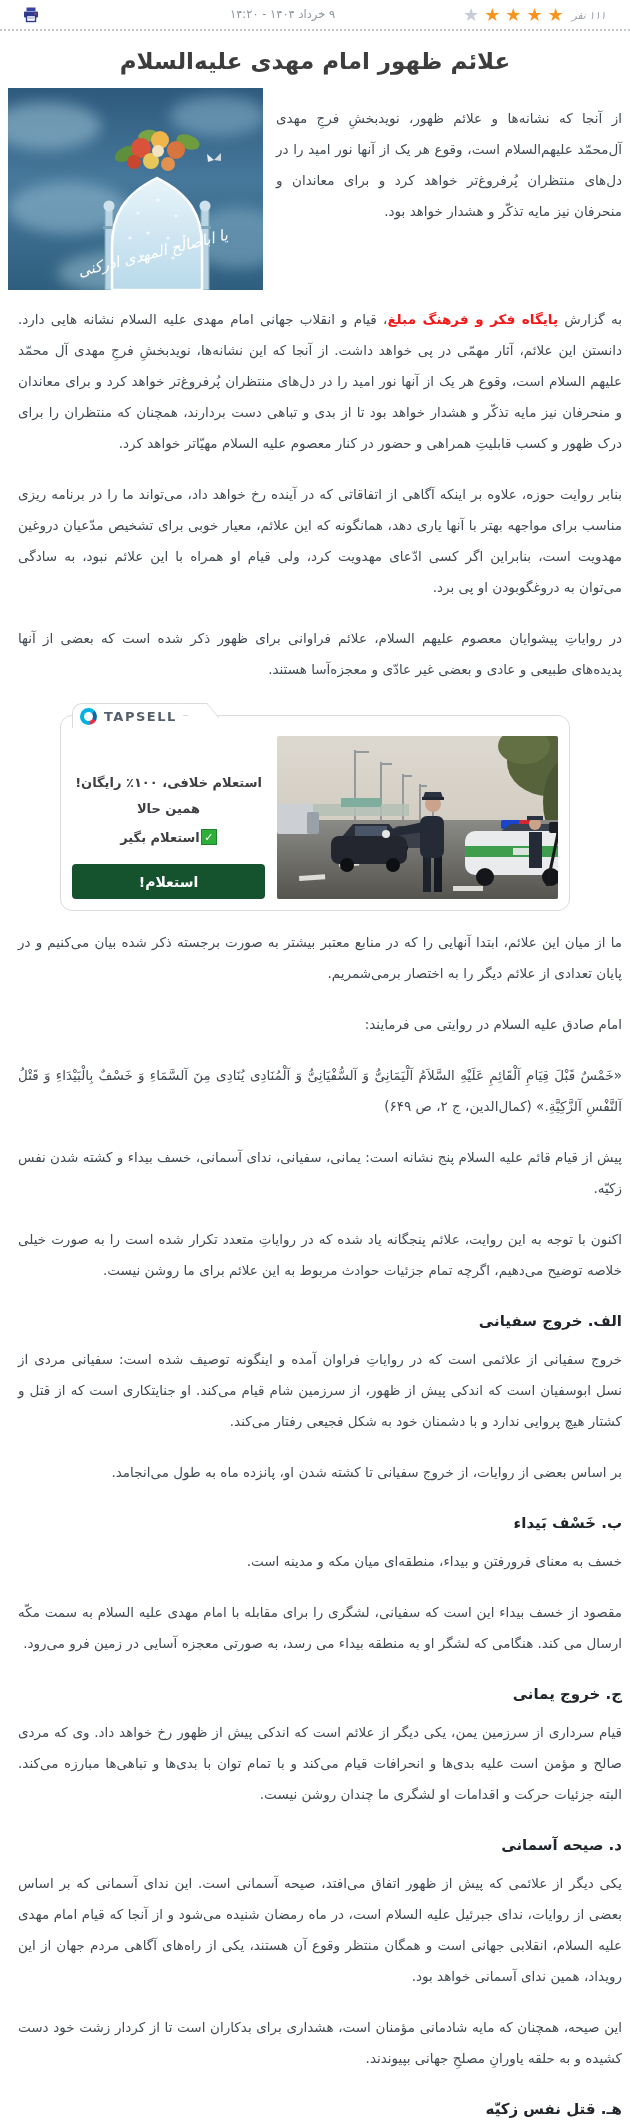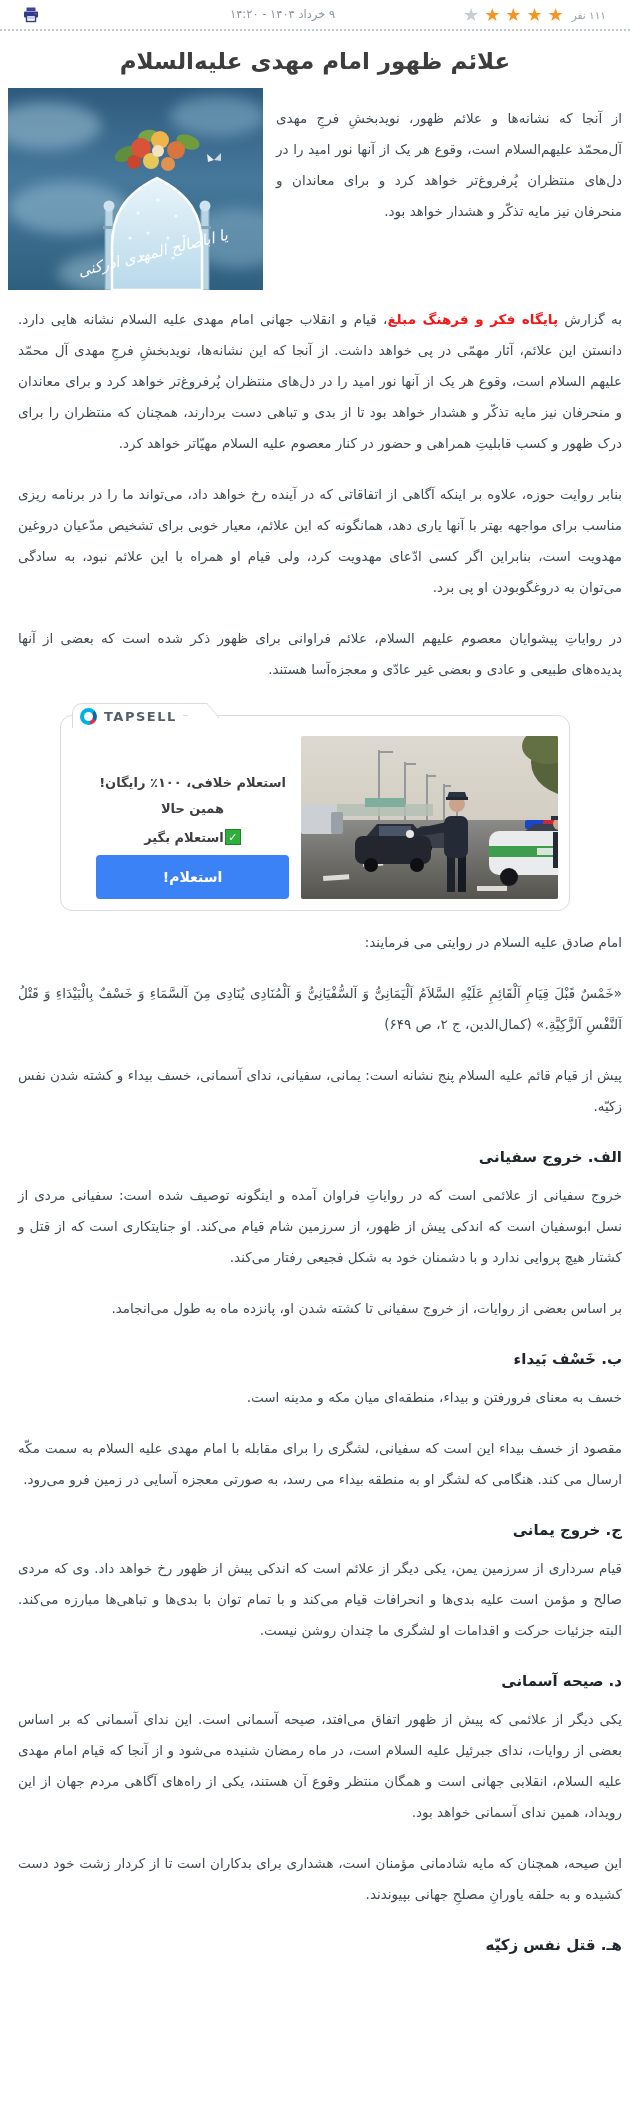--- a/index.html
+++ b/index.html
@@ -11,21 +11,21 @@
     direction:rtl;
   }
   
   .topbar{
     position:relative; height:31px;
     border-bottom:2px dotted #c3c8cd;
   }
   .print-btn{ position:absolute; left:22px; top:6px; width:18px; height:18px; cursor:pointer; }
   .date{ position:absolute; left:188px; top:7px; font-size:11.5px; color:#8f97a0; direction:rtl;margin-left:42px; }
   .rating{ position:absolute; right:24px; top:4px; display:flex; align-items:center; gap:8px; direction:rtl; }
-  .rating-count{ font-size:10.5px; color:#9aa1a9; }
+  .rating-count{ font-size:10.5px; color:#9aa1a9;font-style:italic; }
   .stars{ display:flex; gap:5px; direction:rtl; }
   .star{ font-size:18px; line-height:22px; cursor:pointer; }
   .star.filled{ color:#f7941e; }
   .star.empty{ color:#c8ccd4; }
 
   
   h1.title{
     margin:17px 10px 14px; text-align:center;
     font-size:23px; font-weight:bold; color:#3d3d3d; letter-spacing:0;
   }
@@ -74,39 +74,39 @@
     background:conic-gradient(from 210deg,#00b2e3 0 55%,#0a66a4 55% 75%,#e62e47 75% 88%,#00b2e3 88% 100%);
     flex:0 0 17px; z-index:1;
   }
   .tapsell-ring::before{
     content:""; position:absolute; left:4px; top:4px; width:9px; height:9px;
     border-radius:50%; background:#fff;
   }
   .tapsell-word{
     font-size:13px; font-weight:bold; color:#555f6a; letter-spacing:1.5px; z-index:1;
   }
-  .ad-content{ display:flex; gap:12px;margin-left:24px; }
+  .ad-content{ display:flex; gap:12px; }
   .ad-left{
     width:193px; display:flex; flex-direction:column; align-items:center;
     direction:rtl; padding-top:34px;
   }
   .ad-headline{
     margin:0; font-size:13px; font-weight:bold; color:#3e3f42;
     text-align:center; line-height:26px;
   }
   .ad-sub{ display:flex; align-items:center; gap:1px; margin-top:7px;
     font-size:13px; font-weight:bold; color:#3e3f42; }
   .check-badge{
     width:16px; height:16px; background:#2fae3b; border:1px solid #1d8428;
     display:inline-flex; align-items:center; justify-content:center;
     color:#fff; font-size:11px; font-weight:bold;
   }
   .ad-button{
-    margin-top:auto; width:100%; height:44px; border:none; border-radius:4px;
-    background:#3b82f6; color:#fff; font-size:14px; font-weight:bold;
+    margin-top:auto; width:100%; height:35px; border:none; border-radius:4px;
+    background:#14532d; color:#fff; font-size:14px; font-weight:bold;
     font-family:inherit; cursor:pointer; direction:rtl;
   }
   .ad-photo{ flex:1; height:163px; overflow:hidden; border-radius:2px; }
   .ad-photo svg{ display:block; }
 </style>
 </head>
 <body>
 
 <div class="page">
 
@@ -312,23 +312,25 @@
               <line x1="281" y1="97" x2="286" y2="150"></line>
               <line x1="281" y1="97" x2="294" y2="140"></line>
             </g>
           </g>
         </svg>
       </div>
     </div>
   </div>
 
   <div class="article-body">
+      <p class="para">ما از میان این علائم، ابتدا آنهایی را که در منابع معتبر بیشتر به صورت برجسته ذکر شده بیان می‌کنیم و در پایان تعدادی از علائم دیگر را به اختصار برمی‌شمریم.</p>
       <p class="para">امام صادق علیه السلام در روایتی می فرمایند:</p>
       <p class="para">«خَمْسٌ قَبْلَ قِیَامِ آلْقَائِمِ عَلَیْهِ السَّلاَمُ آلْیَمَانِیُّ وَ آلسُّفْیَانِیُّ وَ آلْمُنَادِی یُنَادِی مِنَ آلسَّمَاءِ وَ خَسْفٌ بِالْبَیْدَاءِ وَ قَتْلُ آلنَّفْسِ آلزَّکِیَّةِ.» (کمال‌الدین، ج ۲، ص ۶۴۹)</p>
       <p class="para">پیش از قیام قائم علیه السلام پنج نشانه است: یمانی، سفیانی، ندای آسمانی، خسف بیداء و کشته شدن نفس زکیّه.</p>
+      <p class="para">اکنون با توجه به این روایت، علائم پنجگانه یاد شده که در روایاتِ متعدد تکرار شده است را به صورت خیلی خلاصه توضیح می‌دهیم، اگرچه تمام جزئیات حوادث مربوط به این علائم برای ما روشن نیست.</p>
       <h3 class="section-heading">الف. خروج سفیانی</h3>
       <p class="para">خروج سفیانی از علائمی است که در روایاتِ فراوان آمده و اینگونه توصیف شده است: سفیانی مردی از نسل ابوسفیان است که اندکی پیش از ظهور، از سرزمین شام قیام می‌کند. او جنایتکاری است که از قتل و کشتار هیچ پروایی ندارد و با دشمنان خود به شکل فجیعی رفتار می‌کند.</p>
       <p class="para">بر اساس بعضی از روایات، از خروج سفیانی تا کشته شدن او، پانزده ماه به طول می‌انجامد.</p>
       <h3 class="section-heading">ب. خَسْف بَیداء</h3>
       <p class="para">خسف به معنای فرورفتن و بیداء، منطقه‌ای میان مکه و مدینه است.</p>
       <p class="para">مقصود از خسف بیداء این است که سفیانی، لشگری را برای مقابله با امام مهدی علیه السلام به سمت مکّه ارسال می کند. هنگامی که لشگر او به منطقه بیداء می رسد، به صورتی معجزه آسایی در زمین فرو می‌رود.</p>
       <h3 class="section-heading">ج. خروج یمانی</h3>
       <p class="para">قیام سرداری از سرزمین یمن، یکی دیگر از علائم است که اندکی پیش از ظهور رخ خواهد داد. وی که مردی صالح و مؤمن است علیه بدی‌ها و انحرافات قیام می‌کند و با تمام توان با بدی‌ها و تباهی‌ها مبارزه می‌کند. البته جزئیات حرکت و اقدامات او لشگری ما چندان روشن نیست.</p>
       <h3 class="section-heading">د. صیحه آسمانی</h3>
       <p class="para">یکی دیگر از علائمی که پیش از ظهور اتفاق می‌افتد، صیحه آسمانی است. این ندای آسمانی که بر اساس بعضی از روایات، ندای جبرئیل علیه السلام است، در ماه رمضان شنیده می‌شود و از آنجا که قیام امام مهدی علیه السلام، انقلابی جهانی است و همگان منتظر وقوع آن هستند، یکی از راه‌های آگاهی مردم جهان از این رویداد، همین ندای آسمانی خواهد بود.</p>

